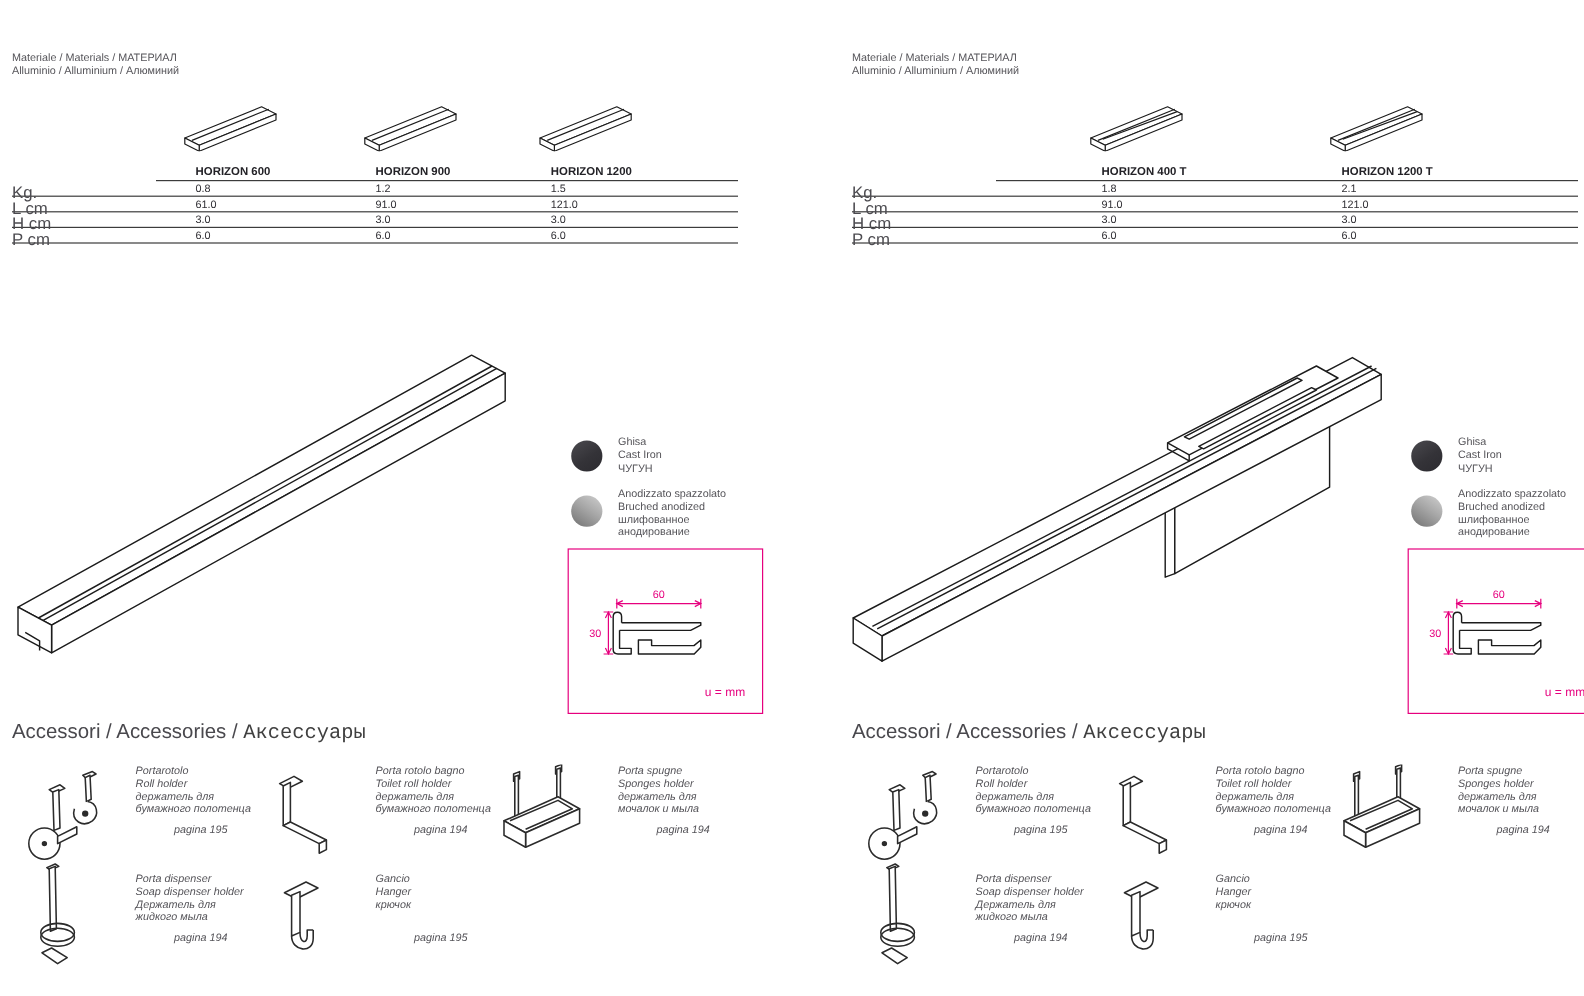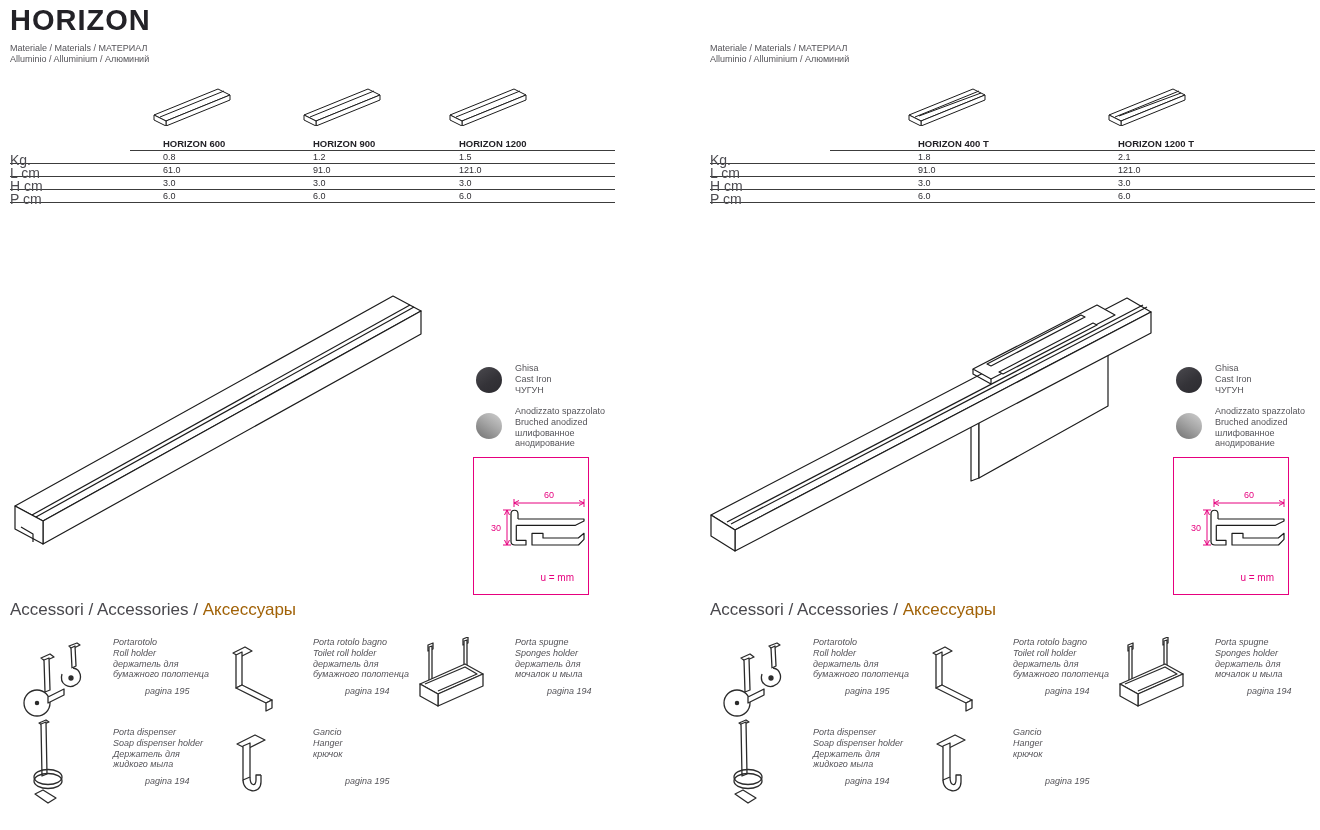--- a/index.html
+++ b/index.html
@@ -29,46 +29,45 @@
   .main-draw{position:absolute;}
   .sec-0 .main-draw{left:5px;top:280px;}
   .sec-1 .main-draw{left:3px;top:272px;}
 
   .fin-circle{position:absolute;left:476px;width:26px;height:26px;border-radius:50%;}
   .fin-circle-0{top:367px;background:linear-gradient(145deg,#4b4a4f 0%,#343338 55%,#2c2b30 100%);}
   .fin-circle-1{top:413px;background:linear-gradient(215deg,#d0d0d0 0%,#a7a7a7 45%,#707070 100%);}
   .fin-text{position:absolute;left:515px;font-size:9px;line-height:10.8px;color:#555459;}
   .fin-text-0{top:363px}.fin-text-1{top:406px}
 
-  .dimbox{position:absolute;left:473px;top:457px;width:116px;height:138px;
+  .dimbox{position:absolute;left:473px;top:457px;width:163px;height:138px;
           border:1.5px solid #e6007e;box-sizing:border-box;}
   .dimbox svg{position:absolute;left:0;top:0;}
   .umm{position:absolute;right:14px;bottom:11px;font-size:10px;color:#e6007e;}
   .dimtxt{font-size:9px;fill:#e6007e;font-family:"Liberation Sans","DejaVu Sans",sans-serif;}
 
   .acc-head{position:absolute;left:10px;top:600px;font-size:17px;color:#49484d;margin:0;font-weight:normal;}
-  .acc-head .cyr{color:#a16207;}
+  .acc-head .cyr{color:#404040;font-family:Liberation Mono, monospace;}
 
   .acc-icon{position:absolute;}
   .acc-icon-0{left:7px;top:640px;width:82px;height:84px;}
   .acc-icon-1{left:220px;top:645px;width:60px;height:74px;}
   .acc-icon-2{left:408px;top:637px;width:82px;height:84px;}
   .acc-icon-3{left:22px;top:718px;width:46px;height:92px;}
   .acc-icon-4{left:232px;top:731px;width:44px;height:76px;}
   .acc-text{position:absolute;width:185px;font-size:9px;line-height:10.8px;color:#545358;font-style:italic;}
   .acc-text-0{left:113px;top:637px}.acc-text-1{left:313px;top:637px}.acc-text-2{left:515px;top:637px}
   .acc-text-3{left:113px;top:727px}.acc-text-4{left:313px;top:727px}
   .acc-line{min-height:10.8px;}
   .acc-page{margin-top:6px;margin-left:32px;}
 </style>
 </head>
 <body>
 
 <div class="sec sec-0">
-  <h1 class="title">HORIZON</h1>
   <div class="materials">
     <div>Materiale / Materials / МАТЕРИАЛ</div>
     <div>Alluminio / Alluminium / Алюминий</div>
   </div>
 
   <svg class="thumb thumb-0" viewBox="0 0 88 42">
     <g fill="#fff" stroke="#1c1c1c" stroke-width="1" stroke-linejoin="round">
       <polygon points="4,31 68,5 80,11 16,37"></polygon>
         <polygon points="16,37 80,11 80,16 16,42"></polygon>
       <polygon points="4,31 16,37 16,42 4,36"></polygon>

